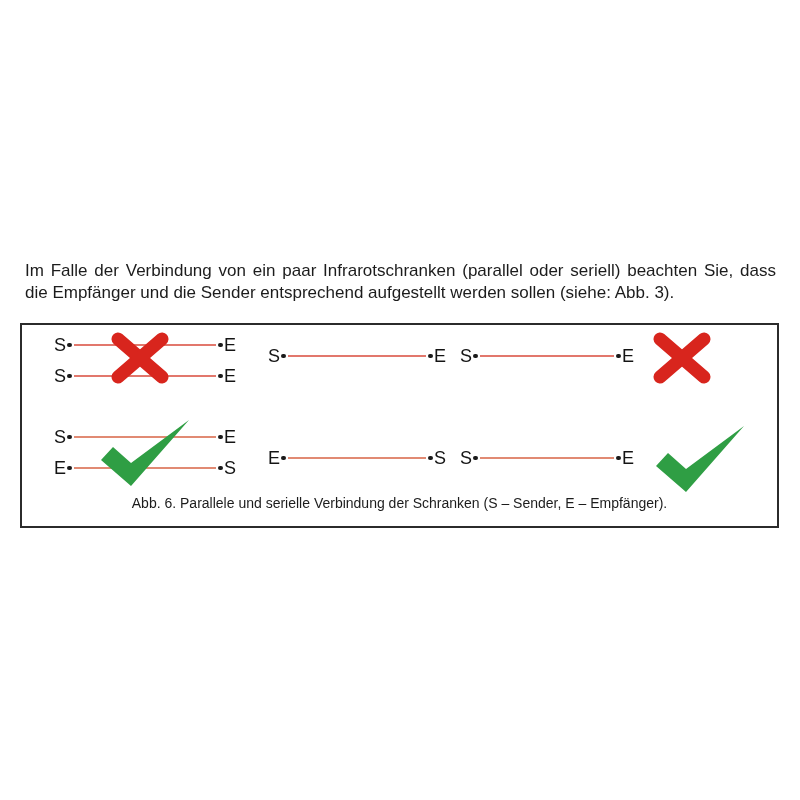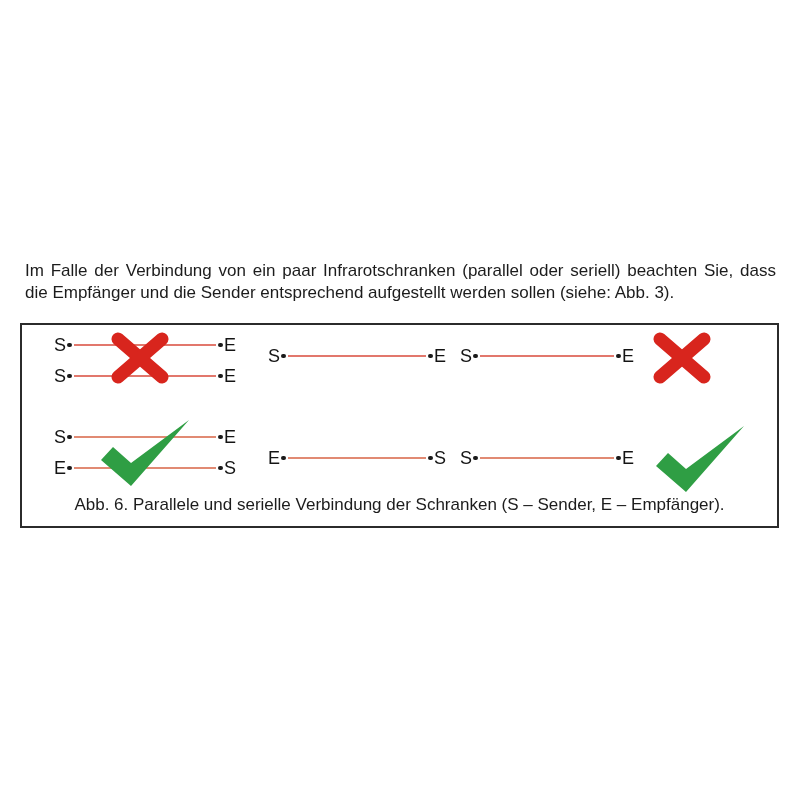--- a/index.html
+++ b/index.html
@@ -19,21 +19,21 @@
   .seg { flex:1; height:2px; margin:0 8px; position:relative; background:#e2776c; }
   .bline.bottom .seg { background:#e18a73; }
   .seg::before, .seg::after { content:""; position:absolute; top:-1.5px;
       width:4.5px; height:4.5px; border-radius:50%; background:#1a1a1a; }
   .seg::before { left:-7px; }
   .seg::after  { right:-7px; }
 
   .mark { position:absolute; }
 
   .caption { position:absolute; left:0; top:170px; width:100%;
-             text-align:center; font-size:17px; color:#1c1c1c; }
+             text-align:center; font-size:14px; color:#1c1c1c; }
 </style>
 </head>
 <body>
 
 <div class="page">
 
   <p class="intro">
     <span class="jline">Im Falle der Verbindung von ein paar Infrarotschranken (parallel oder seriell) beachten Sie, dass</span>
     <span class="nline">die Empfänger und die Sender entsprechend aufgestellt werden sollen (siehe: Abb. 3).</span>
   </p>

